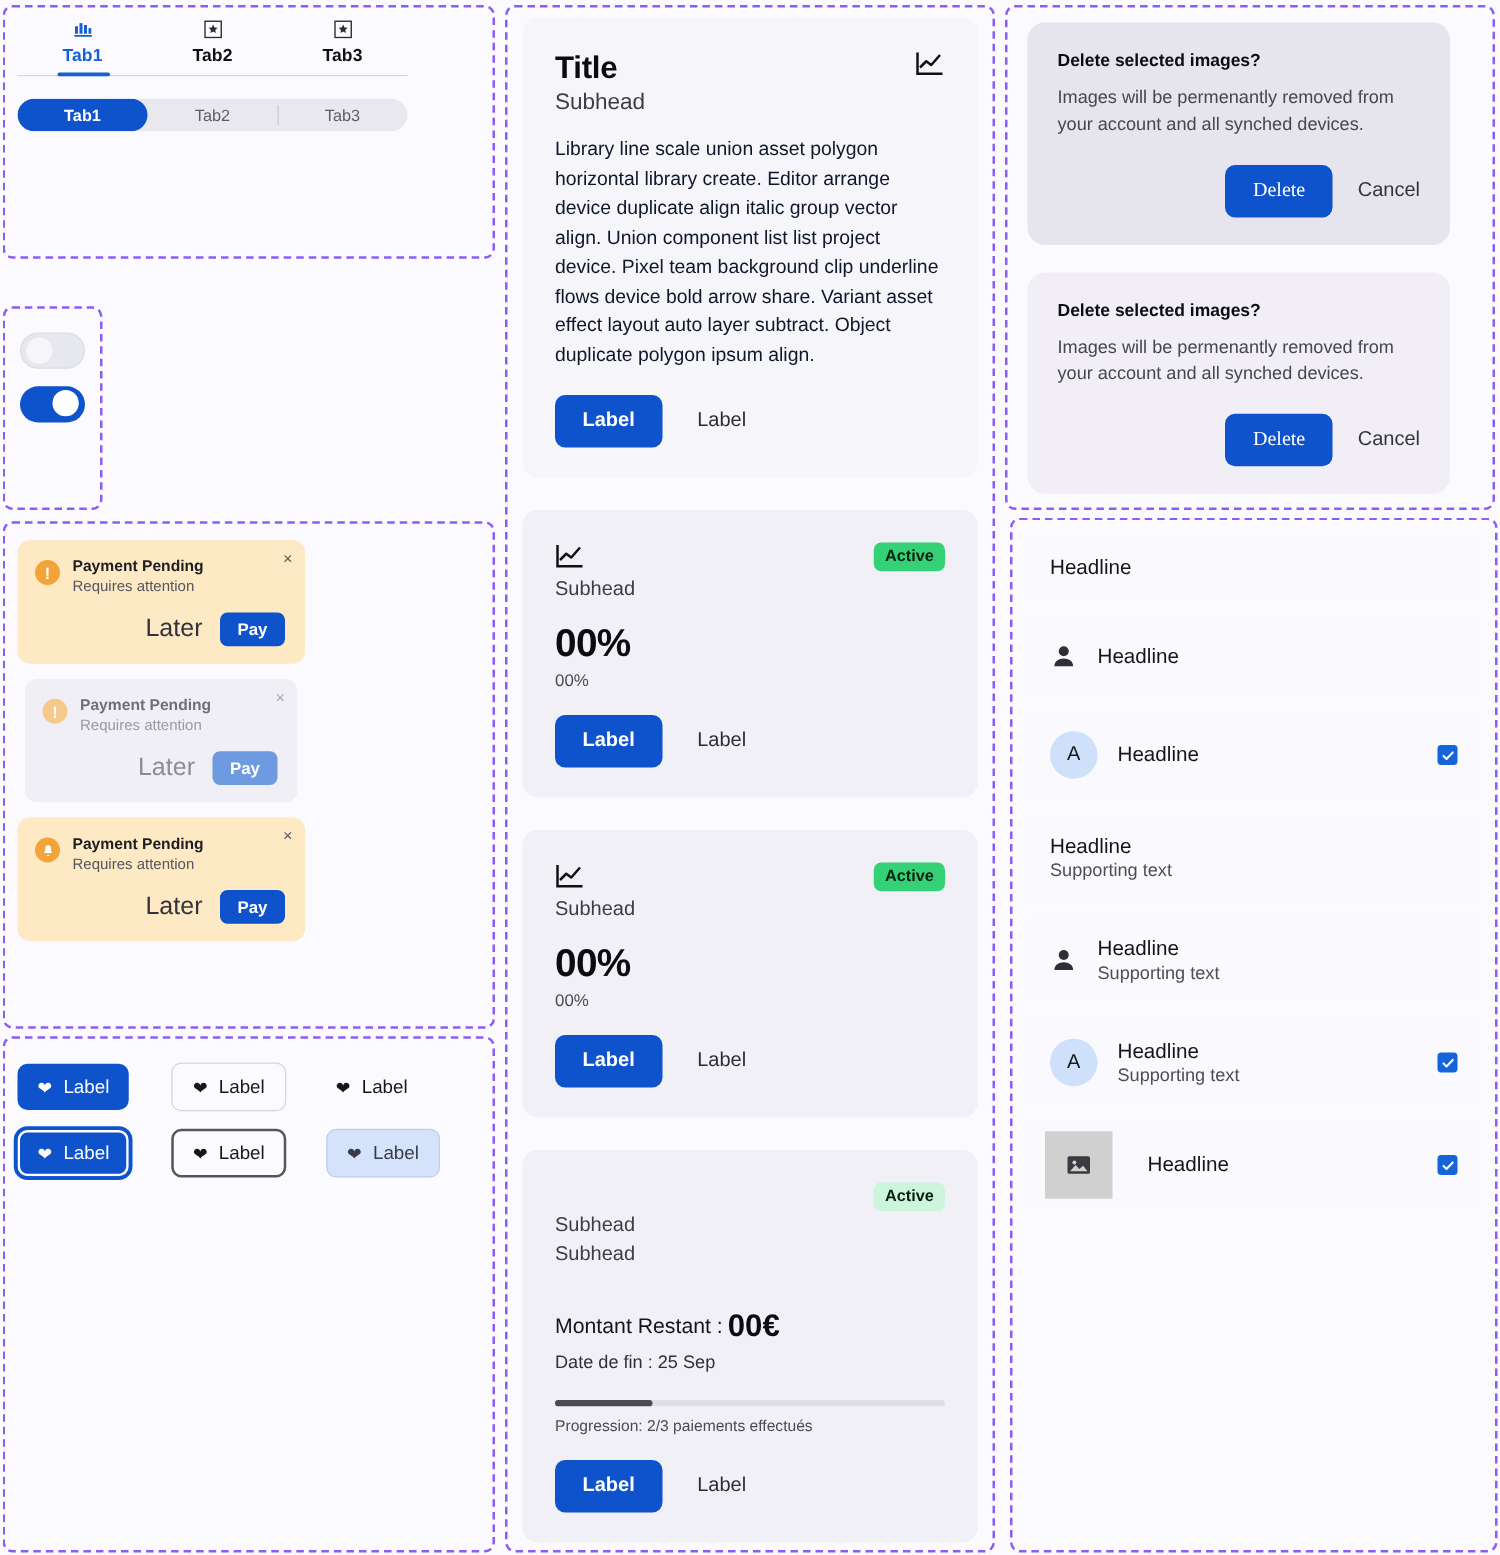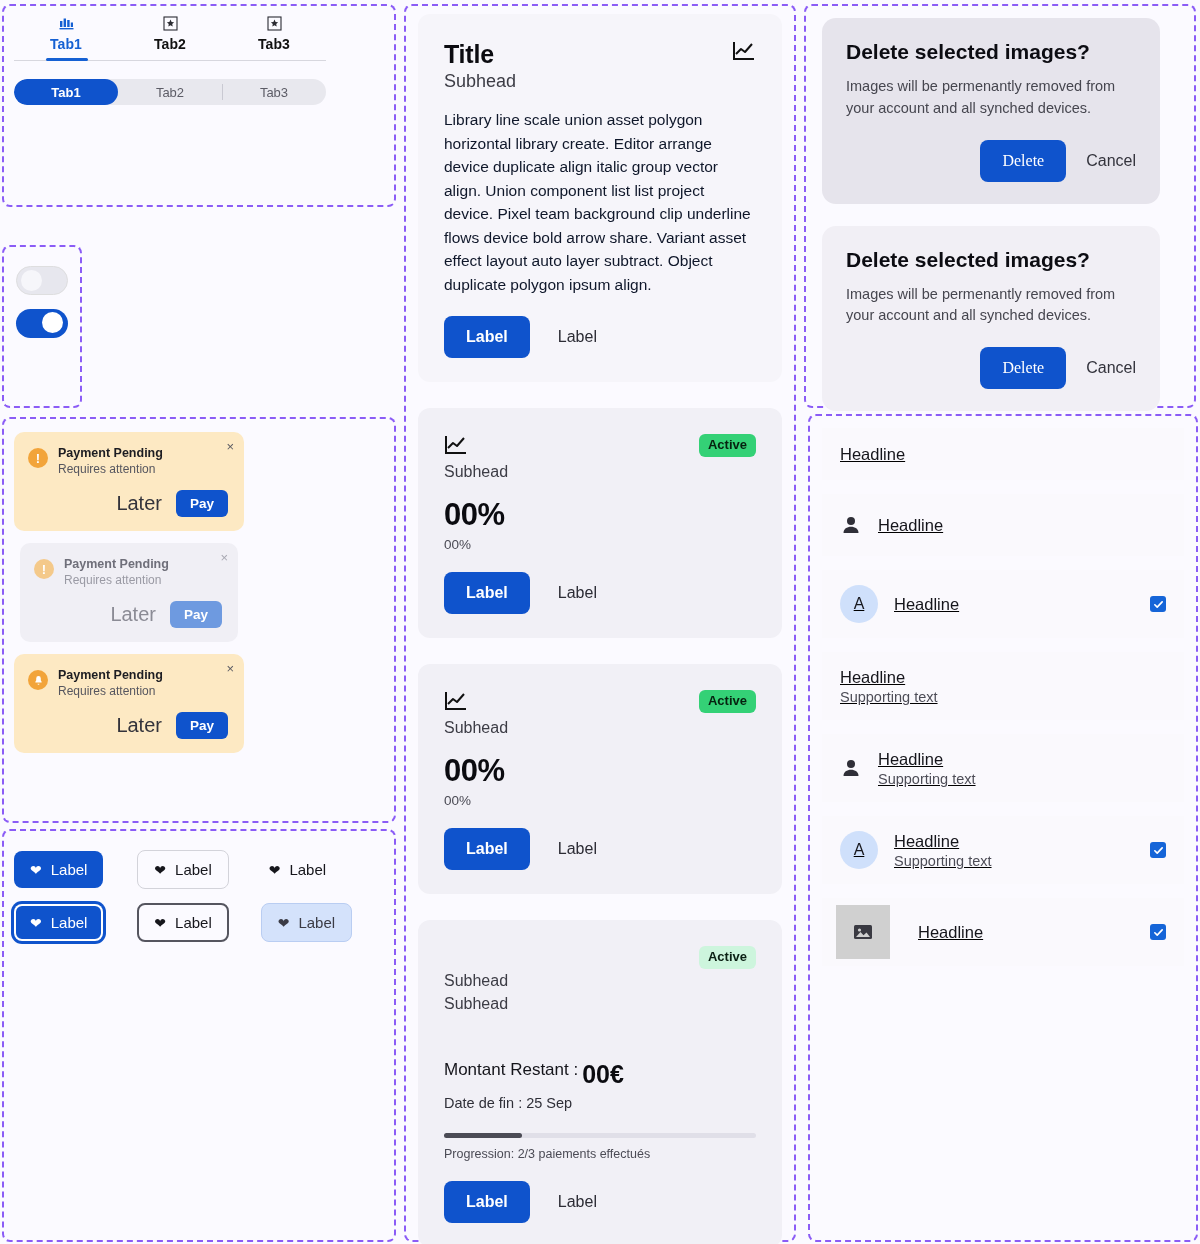--- a/index.html
+++ b/index.html
@@ -134,45 +134,45 @@
     font-size: 13px; font-weight: bold; color: #06210f;
     padding: 4px 9px; border-radius: 6px; background: #34d176; line-height: 1.15;
   }
   .badge.soft { background: #cdf5dd; color: #0a1f13; }
 
   .metric-sub { font-size: 16px; color: #3c3c45; margin-top: 6px; }
   .metric-big { font-size: 31px; font-weight: bold; color: #0b0b10; margin-top: 16px; letter-spacing: -.5px; }
   .metric-small { font-size: 13.5px; color: #4a4a54; margin-top: 4px; }
 
   .pay-sub { font-size: 16px; color: #3c3c45; line-height: 1.45; }
-  .amount-row { display: flex; align-items: flex-start; gap: 4px; margin-top: 44px; }
+  .amount-row { display: flex; align-items: center; gap: 4px; margin-top: 31px; }
   .amount-label { font-size: 17px; color: #14141a; }
   .amount-value { font-size: 25px; font-weight: bold; color: #0b0b10; }
   .pay-date { font-size: 14.5px; color: #2f2f38; margin-top: 6px; }
   .progress-track { height: 5px; background: #e0dfe8; border-radius: 3px; margin-top: 22px; }
   .progress-fill { height: 5px; background: #4b4b55; border-radius: 3px; }
   .progress-caption { font-size: 12.5px; color: #4b4b55; margin-top: 9px; }
 
   .icon-chart { width: 24px; height: 22px; display: block; }
 
   
   .dialogs { position: absolute; left: 822px; top: 18px; width: 338px; }
   .dialog { background: #e6e4ec; border-radius: 14px; padding: 22px 24px 22px; margin-bottom: 22px; }
   .dialog.lighter { background: #f1eff5; }
-  .dialog-title { font-size: 21px; font-weight: bold; color: #0c0c12; }
+  .dialog-title { font-size: 14px; font-weight: bold; color: #0c0c12; }
   .dialog-text { font-size: 14.5px; color: #46464f; line-height: 1.5; margin-top: 12px; }
   .dialog-actions { display: flex; align-items: center; justify-content: flex-end; gap: 20px; margin-top: 20px; }
   .dialog-delete {
     background: #0f53cc; color: #fff; font-size: 16px; padding: 12px 22px;
     border-radius: 8px; border: none; cursor: pointer; font-family: Liberation Serif, serif;
   }
   .dialog-cancel { font-size: 16px; color: #33333c; cursor: pointer; }
 
   
-  .list { position: absolute; left: 822px; top: 428px; width: 362px; text-decoration: underline; }
+  .list { position: absolute; left: 822px; top: 428px; width: 362px; }
   .li { display: flex; align-items: center; gap: 16px; padding: 0 18px; background: #faf9fd; }
   .li.h1  { height: 52px; }
   .li.h2  { height: 62px; }
   .li.h3  { height: 68px; }
   .li-texts { flex: 1; }
   .li-head { font-size: 16.5px; color: #15151b; }
   .li-sub  { font-size: 14.5px; color: #4d4d57; margin-top: 2px; }
   .li-gap { height: 14px; background: #fbfaff; }
   .avatar-person { width: 22px; height: 22px; display: block; }
   .avatar-circle {

